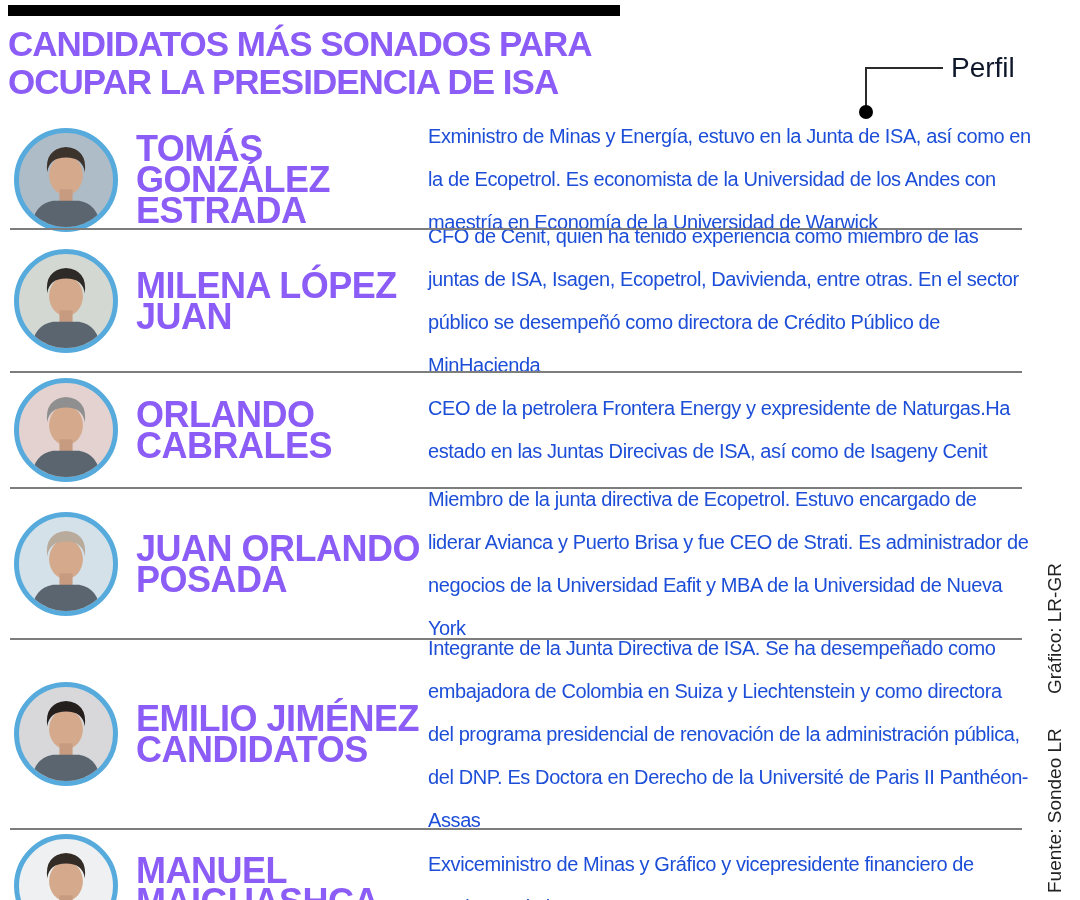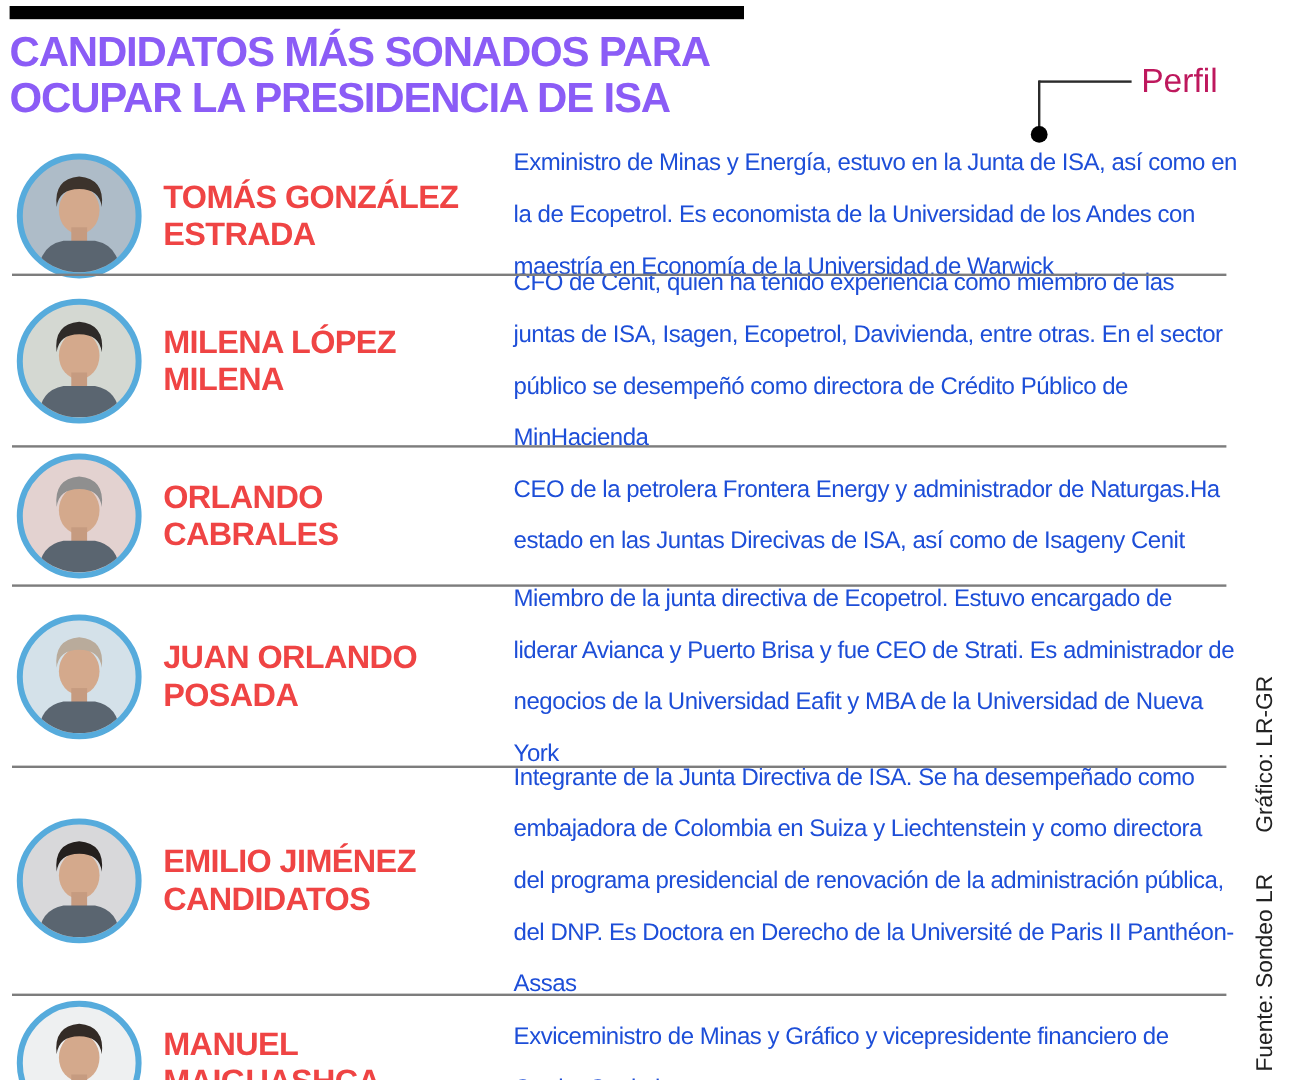--- a/index.html
+++ b/index.html
@@ -9,36 +9,36 @@
   }
   .top-rule{position:absolute;left:8px;top:5px;width:612px;height:11px;background:#000;}
   .title{
     position:absolute;left:8px;top:25px;
     font-size:35px;font-weight:bold;line-height:38px;letter-spacing:-1px;color:#8b5cf6;
   }
   
   .callout-hline{position:absolute;left:866px;top:67px;width:77px;height:2px;background:#2b2b2b;}
   .callout-vline{position:absolute;left:865px;top:67px;width:2px;height:41px;background:#2b2b2b;}
   .callout-dot{position:absolute;left:859px;top:105px;width:14px;height:14px;border-radius:50%;background:#000;}
-  .callout-label{position:absolute;left:951px;top:52px;font-size:28px;color:#be185d;}
+  .callout-label{position:absolute;left:951px;top:52px;font-size:28px;color:#0f172a;}
   
   .rows{position:absolute;left:0;top:130px;width:1080px;}
   .row{display:flex;align-items:center;position:relative;}
   .row:not(:first-child)::before{
     content:"";position:absolute;top:-1px;left:10px;right:58px;height:2px;
     background:var(--divider,#7d7d7d);
   }
   .photo-col{width:118px;padding-left:14px;box-sizing:border-box;flex-shrink:0;display:flex;align-items:center;}
   .photo{
     width:94px;height:94px;border-radius:50%;overflow:hidden;flex-shrink:0;
     border:5px solid var(--accent,#56abdc);background:#cfd6da;
   }
   .photo svg{display:block;width:100%;height:100%;}
   .name-col{width:310px;padding-left:18px;box-sizing:border-box;flex-shrink:0;
-    font-size:27px;font-weight:bold;line-height:31px;letter-spacing:-0.5px;color:#ef4444;}
+    font-size:36px;font-weight:bold;line-height:31px;letter-spacing:-0.5px;color:#8b5cf6;}
   .name-col span{display:block;}
   .desc-col{flex:1;padding-right:48px;font-size:20px;line-height:43px;letter-spacing:-0.4px;color:#1d4ed8;}
   
   .vtext{position:absolute;font-size:19px;color:#222;white-space:nowrap;
     transform:rotate(-90deg);transform-origin:0 0;}
   .vtext.credit{left:1044px;top:694px;}
   .vtext.source{left:1044px;top:893px;}
 </style>
 </head>
 <body>
@@ -81,41 +81,41 @@
         <svg viewBox="0 0 100 100">
           <ellipse cx="50" cy="45" rx="18" ry="21" fill="#d4a98c"></ellipse>
           <rect x="43" y="60" width="14" height="14" fill="#c69b80"></rect>
           <path d="M14 100 Q15 76 36 72 L64 72 Q85 76 86 100 Z" fill="#5a6570"></path>
           <path class="hair" d="M30 42 Q27 17 50 15 Q73 17 70 42 Q68 26 50 26 Q32 26 30 42 Z" fill="#2e2a28"></path>
         </svg>
       </div>
     </div>
     <div class="name-col">
       <span>MILENA LÓPEZ</span>
-      <span>MILENA</span>
+      <span>JUAN</span>
     </div>
     <div class="desc-col">CFO de Cenit, quien ha tenido experiencia como miembro de las juntas de ISA, Isagen, Ecopetrol, Davivienda, entre otras. En el sector público se desempeñó como directora de Crédito Público de MinHacienda</div>
   </div>
 
   <div class="row" style="height:116px">
     <div class="photo-col">
       <div class="photo" style="background: rgb(227, 210, 208);">
         <svg viewBox="0 0 100 100">
           <ellipse cx="50" cy="45" rx="18" ry="21" fill="#d4a98c"></ellipse>
           <rect x="43" y="60" width="14" height="14" fill="#c69b80"></rect>
           <path d="M14 100 Q15 76 36 72 L64 72 Q85 76 86 100 Z" fill="#5a6570"></path>
           <path class="hair" d="M30 42 Q27 17 50 15 Q73 17 70 42 Q68 26 50 26 Q32 26 30 42 Z" fill="#8f8f8f"></path>
         </svg>
       </div>
     </div>
     <div class="name-col">
       <span>ORLANDO</span>
       <span>CABRALES</span>
     </div>
-    <div class="desc-col">CEO  de la petrolera Frontera Energy y administrador de Naturgas.Ha estado en las Juntas Direcivas de ISA, así como de Isageny Cenit</div>
+    <div class="desc-col">CEO  de la petrolera Frontera Energy y expresidente de Naturgas.Ha estado en las Juntas Direcivas de ISA, así como de Isageny Cenit</div>
   </div>
 
   <div class="row" style="height:151px">
     <div class="photo-col">
       <div class="photo" style="background: rgb(212, 225, 233);">
         <svg viewBox="0 0 100 100">
           <ellipse cx="50" cy="45" rx="18" ry="21" fill="#d4a98c"></ellipse>
           <rect x="43" y="60" width="14" height="14" fill="#c69b80"></rect>
           <path d="M14 100 Q15 76 36 72 L64 72 Q85 76 86 100 Z" fill="#5a6570"></path>
           <path class="hair" d="M30 42 Q27 17 50 15 Q73 17 70 42 Q68 26 50 26 Q32 26 30 42 Z" fill="#b9ab9b"></path>

